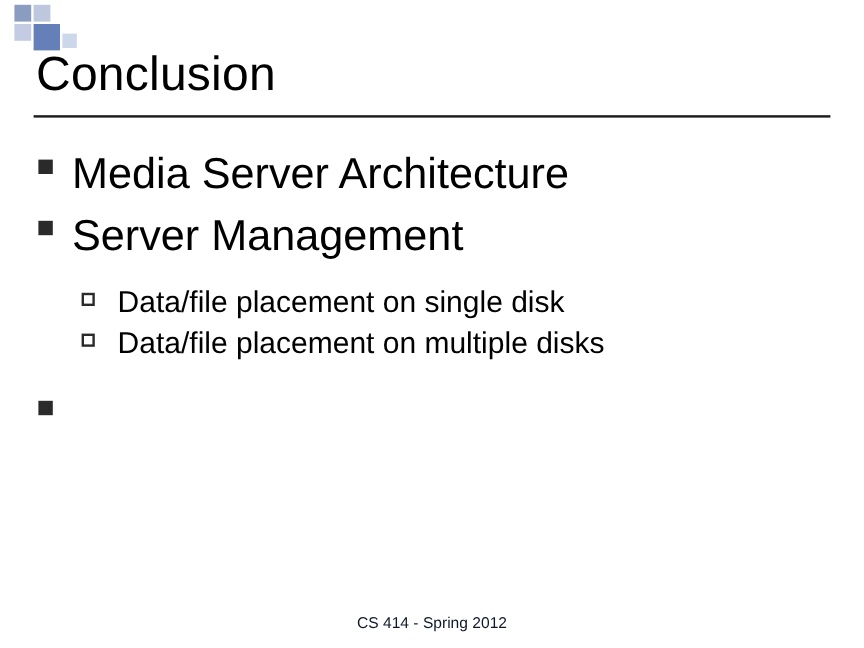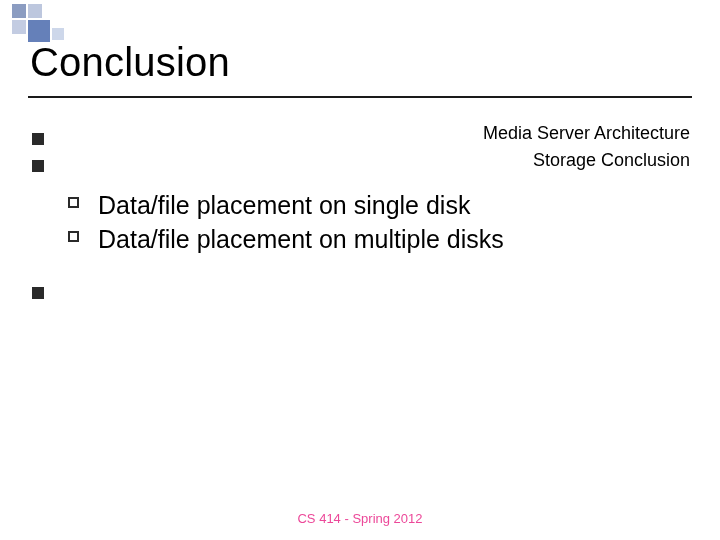--- a/index.html
+++ b/index.html
@@ -46,26 +46,25 @@
     height: 0;
     border-top: 2px solid #1a1a1a;
   }
   .content {
     position: absolute;
     left: 30px;
     top: 118px;
     width: 660px;
   }
   .l1 {
-    font-size: 18px;
+    font-size: 36px;
     line-height: 1.3;
     margin: 4px 0 4px 0;
     padding-left: 30px;
     position: relative;
-    text-align: right;
   }
   .l1 .bullet {
     position: absolute;
     left: 2px;
     top: 11px;
     width: 12px;
     height: 12px;
     background: #2a2a2a;
   }
   .l2 {
@@ -87,21 +86,21 @@
   }
   .gap-sm { height: 10px; }
   .gap-md { height: 14px; }
   .footer {
     position: absolute;
     bottom: 14px;
     left: 0;
     width: 720px;
     text-align: center;
     font-size: 13px;
-    color: #ec4899;
+    color: #0f172a;
   }
 </style>
 </head>
 <body>
 
 <div class="slide">
 
   <div class="deco">
     <div class="sq1"></div>
     <div class="sq2"></div>
@@ -115,21 +114,21 @@
 
   <div class="content">
 
     <div class="l1">
       <span class="bullet"></span>
       <span>Media Server Architecture</span>
     </div>
 
     <div class="l1">
       <span class="bullet"></span>
-      <span>Storage Conclusion</span>
+      <span>Server Management</span>
     </div>
 
     <div class="gap-sm"></div>
 
     <div class="l2">
       <span class="bullet"></span>
       <span>Data/file placement on single disk</span>
     </div>
 
     <div class="l2">

